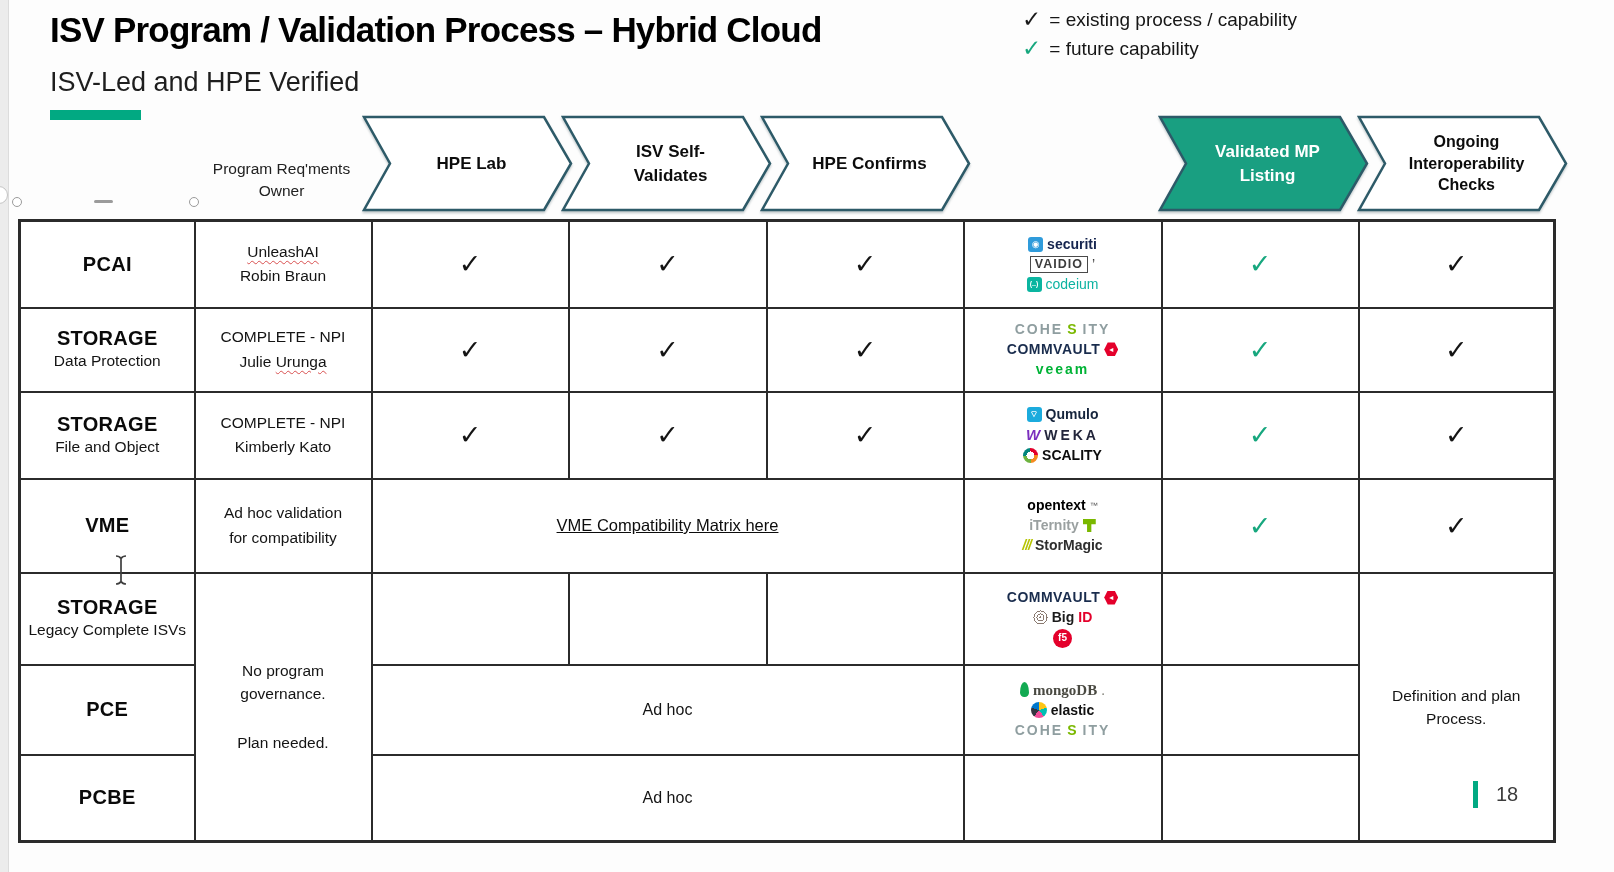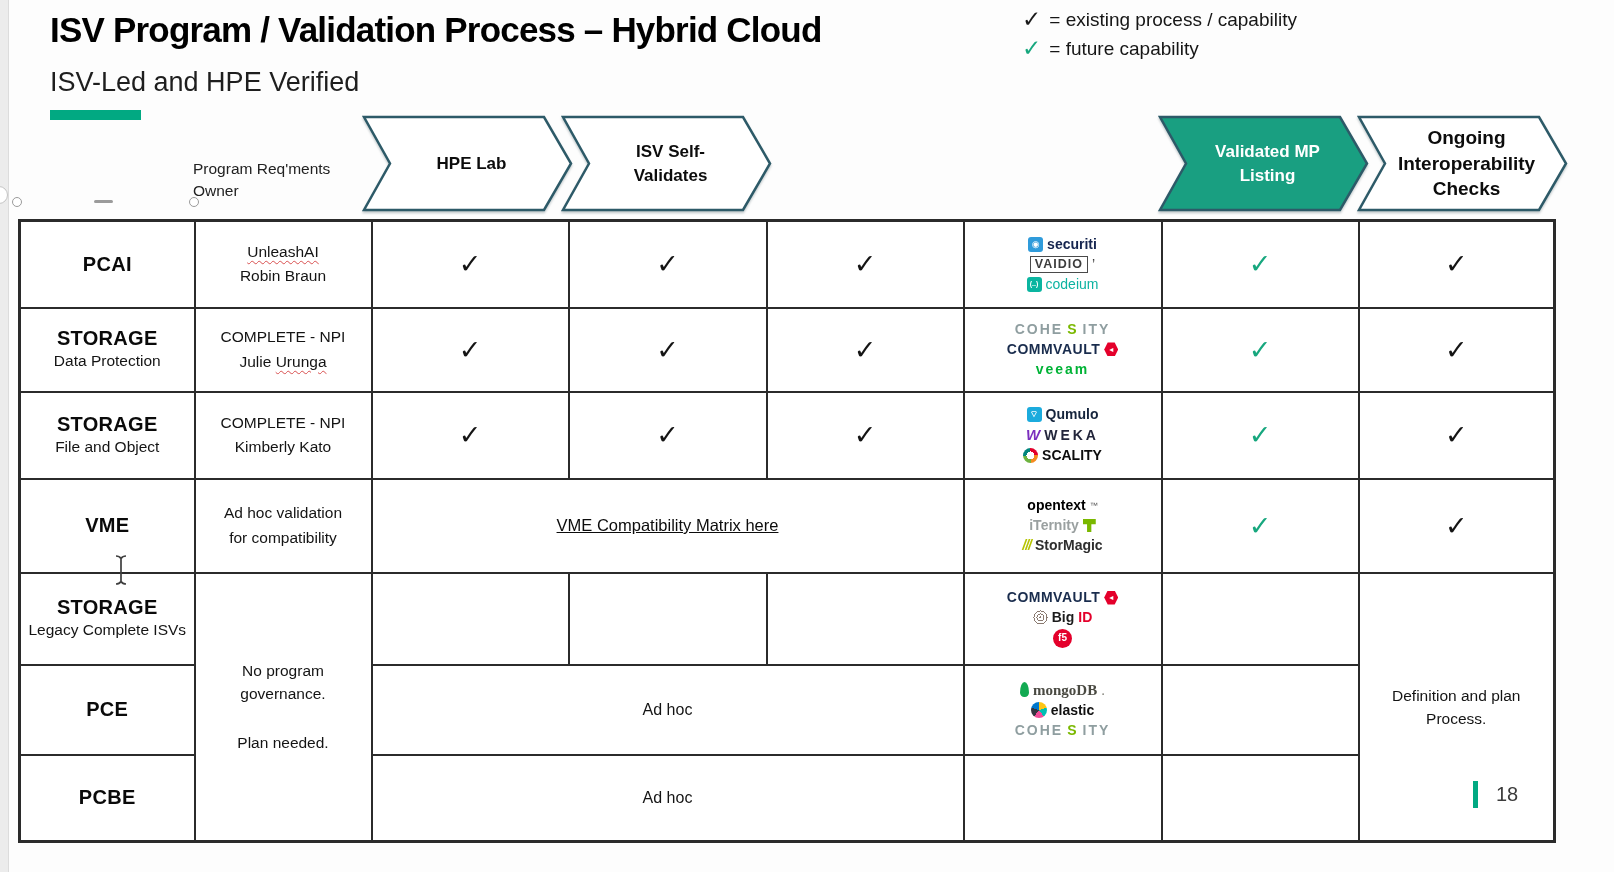--- a/index.html
+++ b/index.html
@@ -17,30 +17,30 @@
   .accent-bar { position:absolute; left:50px; top:110px; width:91px; height:10px; background:var(--accent,#01a982); }
 
   
   .legend { position:absolute; left:1022px; top:5px; }
   .legend-row { display:flex; align-items:center; gap:8px; height:29px; font-size:19px; color:#161616; }
   .legend-check { font-size:23px; line-height:1; }
   .legend-check.black { color:#1a1a1a; }
   .legend-check.green { color:var(--green,#17a77e); }
 
   
-  .owner-header { position:absolute; left:193px; top:158px; width:177px; font-size:15.5px; color:#222; line-height:1.45; }
+  .owner-header { position:absolute; left:193px; top:158px; width:177px; text-align:center; font-size:15.5px; color:#222; line-height:1.45; }
 
   
   .chev { position:absolute; top:115px; width:211px; height:97px; }
   .chev svg { position:absolute; inset:0; filter:drop-shadow(0 2px 1px rgba(90,110,115,.35)); }
   .chev polygon { stroke:var(--chev-stroke,#2d5a68); stroke-width:2.5; }
   .chev-label { position:absolute; inset:0; padding:0 26px 0 34px; display:flex; flex-direction:column; justify-content:center; align-items:center; text-align:center; font-size:17px; font-weight:800; line-height:1.4; color:#0c0c0c; }
   .chev-label .sub { font-size:12.5px; font-weight:600; margin-top:1px; }
   .chev.on-dark .chev-label { color:#fff; }
-  .chev.three-line .chev-label { font-size:19px; line-height:1.35;text-align:right; }
+  .chev.three-line .chev-label { font-size:16px; line-height:1.35;text-align:right; }
 
   
   table#grid { position:absolute; left:18px; top:219px; width:1535px; border-collapse:collapse; table-layout:fixed; background:#fff; }
   #grid td { border:2px solid #2b2b2b; vertical-align:middle; text-align:center; padding:2px 6px; }
   #grid { border:3px solid #2b2b2b; }
   tr.r1{height:87px} tr.r2{height:84px} tr.r3{height:87px} tr.r4{height:94px}
   tr.r5{height:92px} tr.r6{height:90px} tr.r7{height:87px}
 
   .cat-title { font-size:20px; font-weight:800; color:#0a0a0a; letter-spacing:.3px; }
   .cat-sub { font-size:15.5px; font-weight:400; color:#141414; line-height:1.3; margin-top:1px; }
@@ -136,20 +136,28 @@
   </div>
   <div class="chev" style="left:561px">
     <svg width="211" height="97" viewBox="0 0 211 97" preserveAspectRatio="none">
         <polygon points="2,2 182,2 209,48.5 182,95 2,95 28,48.5" fill="#ffffff"></polygon>
       </svg>
     <div class="chev-label">
         <div>ISV Self-</div>
         <div>Validates</div>
       </div>
   </div>
+  <div class="chev" style="left:760px">
+    <svg width="211" height="97" viewBox="0 0 211 97" preserveAspectRatio="none">
+        <polygon points="2,2 182,2 209,48.5 182,95 2,95 28,48.5" fill="#ffffff"></polygon>
+      </svg>
+    <div class="chev-label">
+        <div>HPE Confirms</div>
+      </div>
+  </div>
   <div class="chev on-dark" style="left:1158px">
     <svg width="211" height="97" viewBox="0 0 211 97" preserveAspectRatio="none">
         <polygon points="2,2 182,2 209,48.5 182,95 2,95 28,48.5" fill="#199f81"></polygon>
       </svg>
     <div class="chev-label">
         <div>Validated MP</div>
         <div>Listing</div>
       </div>
   </div>
   <div class="chev three-line" style="left:1357px">

